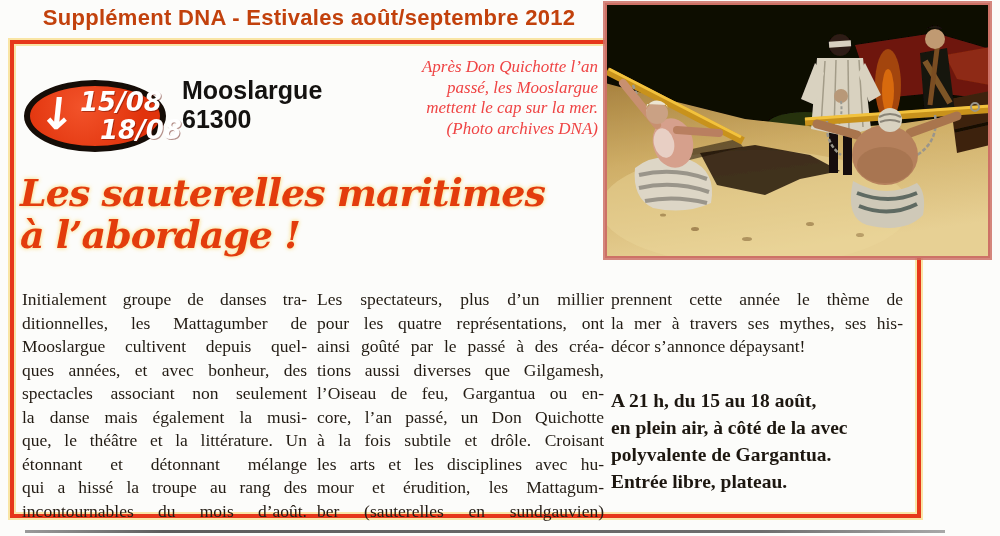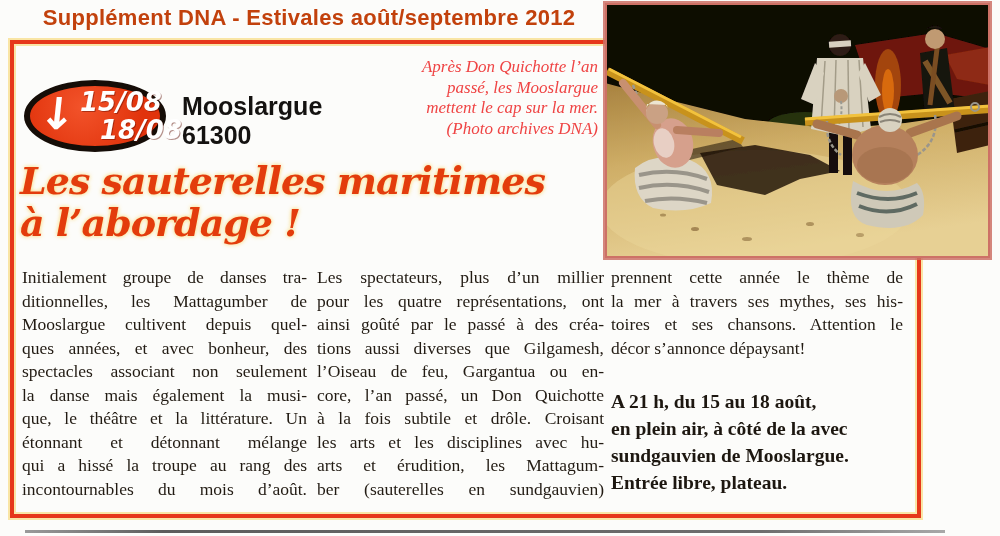--- a/index.html
+++ b/index.html
@@ -40,35 +40,35 @@
     position:absolute; left:9px; top:6px; font-family:"DejaVu Sans", sans-serif;
     font-size:44px; font-weight:bold; transform:skewX(-6deg); line-height:1;
   }
   .badge .dates {
     position:absolute; left:50px; top:2px; font-family:"DejaVu Sans", sans-serif;
     font-weight:bold; font-style:italic; font-size:26px; line-height:28px;
     text-shadow:1px 1px 0 rgba(90,10,0,.45);
   }
   .badge .dates .d2 { margin-left:20px; }
   .location {
-    position:absolute; left:182px; top:92px; font-family:"Liberation Sans", sans-serif;
+    position:absolute; left:182px; top:76px; font-family:"Liberation Sans", sans-serif;
     font-weight:bold; font-size:25px; line-height:29px; color:#141210; z-index:2;
   }
   .caption {
     position:absolute; left:385px; top:57px; width:213px; text-align:right;
     font-style:italic; font-size:17px; line-height:20.5px; color:#ef4444; z-index:2;
   }
   .headline {
-    position:absolute; left:20px; top:160px; z-index:2;
+    position:absolute; left:20px; top:172px; z-index:2;
     font-family:"DejaVu Serif", serif; font-weight:bold; font-style:italic;
     font-size:38px; line-height:42px; letter-spacing:-1px; color:var(--headline_red);
     text-shadow:0 0 4px rgba(250,200,50,.75);
   }
   .col {
-    position:absolute; top:266px; font-size:17.5px; line-height:23.5px;
+    position:absolute; top:288px; font-size:17.5px; line-height:23.5px;
     color:var(--ink); z-index:2;
   }
   .col1 { left:22px;  width:285px; }
   .col2 { left:317px; width:287px; }
   .col3 { left:611px; width:292px; }
   .tline.just { text-align:justify; text-align-last:justify; }
   .info {
     margin-top:28px; font-weight:bold; font-size:19.5px; line-height:27px; color:#1d1710;
   }
   .photo {
@@ -125,35 +125,34 @@
 
 <div class="col col2">
     <div class="tline just">Les spectateurs, plus d’un millier</div>
     <div class="tline just">pour les quatre représentations, ont</div>
     <div class="tline just">ainsi goûté par le passé à des créa-</div>
     <div class="tline just">tions aussi diverses que Gilgamesh,</div>
     <div class="tline just">l’Oiseau de feu, Gargantua ou en-</div>
     <div class="tline just">core, l’an passé, un Don Quichotte</div>
     <div class="tline just">à la fois subtile et drôle. Croisant</div>
     <div class="tline just">les arts et les disciplines avec hu-</div>
-    <div class="tline just">arts et érudition, les Mattagum-</div>
+    <div class="tline just">mour et érudition, les Mattagum-</div>
     <div class="tline just">ber (sauterelles en sundgauvien)</div>
   </div>
 
 <div class="col col3">
   <div>
       <div class="tline just">prennent cette année le thème de</div>
       <div class="tline just">la mer à travers ses mythes, ses his-</div>
-      <div class="tline just">toires et ses chansons. Attention le</div>
       <div class="tline">décor s’annonce dépaysant!</div>
     </div>
   <div class="info">
       <div class="tline">A 21 h, du 15 au 18 août,</div>
       <div class="tline">en plein air, à côté de la avec</div>
-      <div class="tline">sundgauvien de Mooslargue.</div>
+      <div class="tline">polyvalente de Gargantua.</div>
       <div class="tline">Entrée libre, plateau.</div>
     </div>
 </div>
 
 <div class="photo">
   <svg viewBox="0 0 385 255" preserveAspectRatio="none">
     <defs>
       <linearGradient id="sandg" x1="0" y1="0" x2="0.3" y2="1">
         <stop offset="0" stop-color="#a8823f"></stop>
         <stop offset="0.45" stop-color="#cfae67"></stop>

